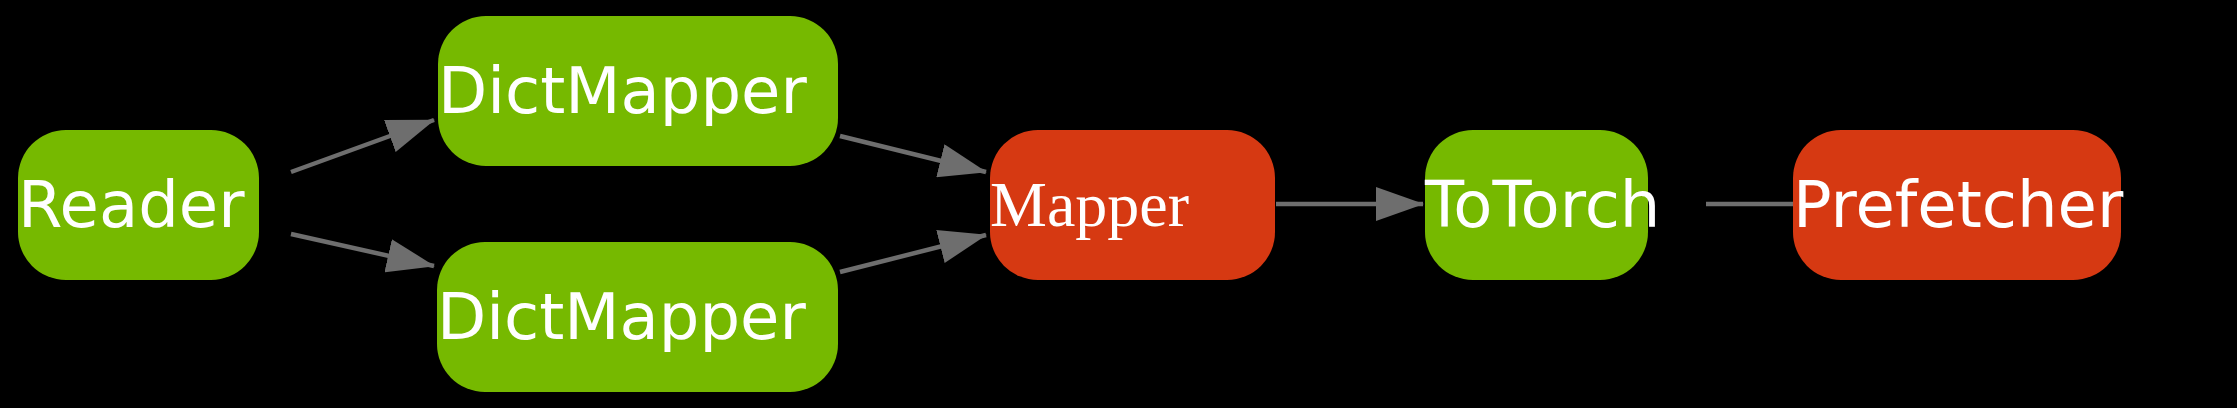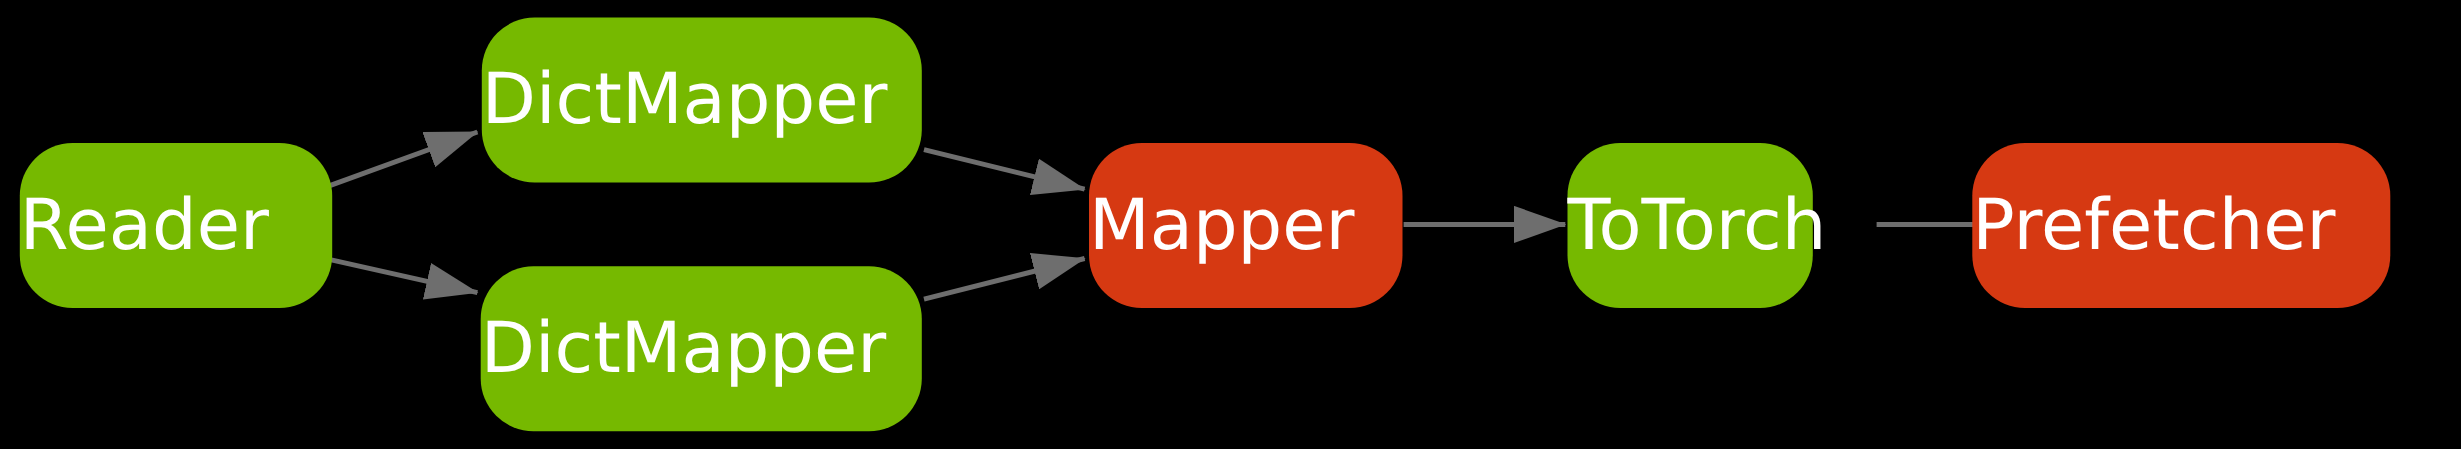--- a/index.html
+++ b/index.html
@@ -45,32 +45,32 @@
         </marker>
       </defs>
       <line x1="291" y1="172" x2="434" y2="120" stroke="#6e6e6e" stroke-width="4.5" marker-end="url(#arrowhead)"></line>
       <line x1="291" y1="234" x2="434" y2="266" stroke="#6e6e6e" stroke-width="4.5" marker-end="url(#arrowhead)"></line>
       <line x1="840" y1="136" x2="986" y2="172" stroke="#6e6e6e" stroke-width="4.5" marker-end="url(#arrowhead)"></line>
       <line x1="840" y1="272" x2="986" y2="235" stroke="#6e6e6e" stroke-width="4.5" marker-end="url(#arrowhead)"></line>
       <line x1="1276" y1="204" x2="1423" y2="204" stroke="#6e6e6e" stroke-width="4.5" marker-end="url(#arrowhead)"></line>
       <line x1="1706" y1="204" x2="1852" y2="204" stroke="#6e6e6e" stroke-width="4.5" marker-end="url(#arrowhead)"></line>
     </svg>
   <div id="node-layer">
-      <div class="node" style="left: 18px; top: 130px; width: 284px; height: 150px; background: rgb(118, 185, 0);">
+      <div class="node" style="left: 18px; top: 130px; width: 241px; height: 150px; background: rgb(118, 185, 0);">
         <span style="color: rgb(255, 255, 255);">Reader</span>
       </div>
       <div class="node" style="left: 438px; top: 16px; width: 400px; height: 150px; background: rgb(118, 185, 0);">
         <span style="color: rgb(255, 255, 255);">DictMapper</span>
       </div>
       <div class="node" style="left: 437px; top: 242px; width: 401px; height: 150px; background: rgb(118, 185, 0);">
         <span style="color: rgb(255, 255, 255);">DictMapper</span>
       </div>
-      <div class="node" style="left: 990px; top: 130px; width: 285px; height: 150px; background: rgb(214, 57, 18);">
+      <div class="node" style="left: 990px; top: 130px; width: 285px; height: 150px; background: rgb(214, 57, 18); font-family: Liberation Serif, serif;">
         <span style="color: rgb(255, 255, 255);">Mapper</span>
       </div>
       <div class="node" style="left: 1425px; top: 130px; width: 223px; height: 150px; background: rgb(118, 185, 0);">
         <span style="color: rgb(255, 255, 255);">ToTorch</span>
       </div>
-      <div class="node" style="left: 1793px; top: 130px; width: 380px; height: 150px; background: rgb(214, 57, 18);">
+      <div class="node" style="left: 1793px; top: 130px; width: 328px; height: 150px; background: rgb(214, 57, 18);">
         <span style="color: rgb(255, 255, 255);">Prefetcher</span>
       </div>
     </div>
 </div>
 
 </body></html>

